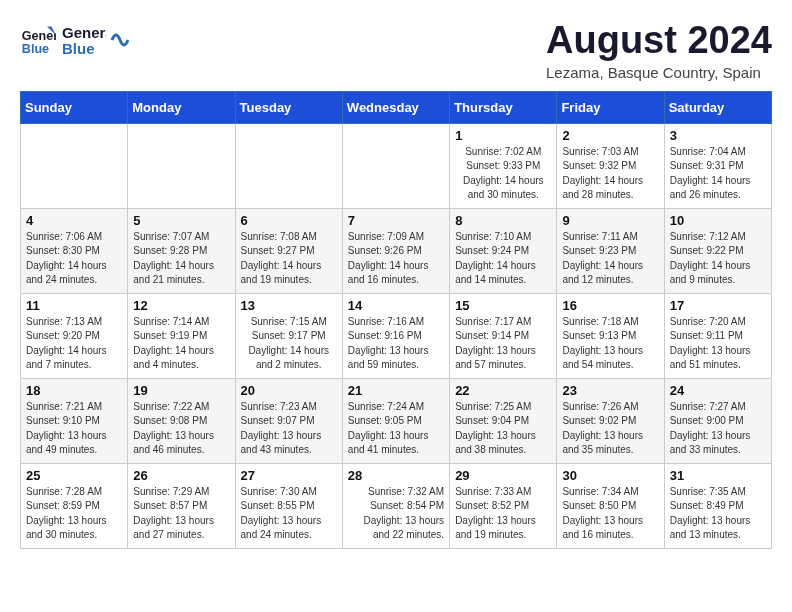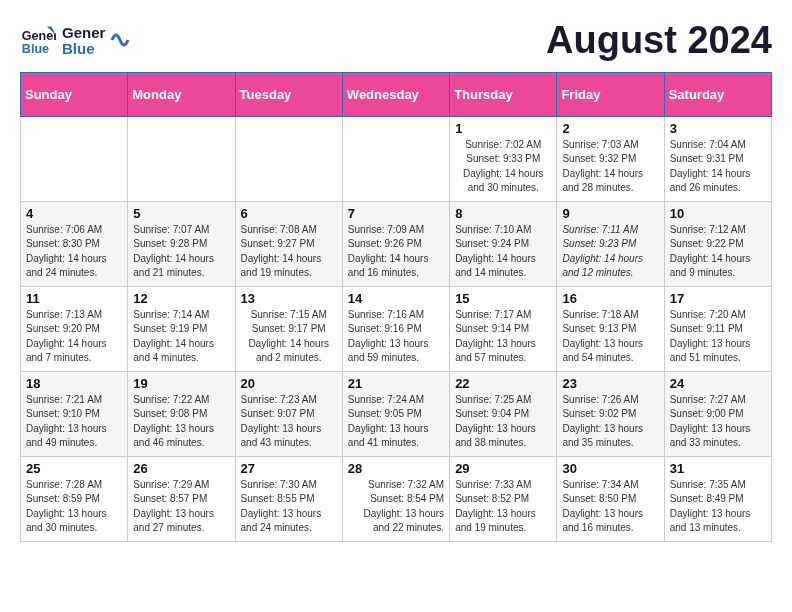--- a/index.html
+++ b/index.html
@@ -37,25 +37,25 @@
       font-size: 15px;
       color: #444;
       margin-top: 2px;
     }
     .calendar {
       width: 100%;
       border-collapse: collapse;
       table-layout: fixed;
     }
     .calendar th {
-      background: #ec4899;
+      background: #1d4ed8;
       color: #fff;
       font-size: 13px;
       font-weight: bold;
-      padding: 14px 4px;
+      padding: 8px 4px;
       text-align: left;
       border: 1px solid #2e6db4;
     }
     .calendar td {
       border: 1px solid #ccc;
       vertical-align: top;
       padding: 4px 5px;
       font-size: 10.5px;
       color: #222;
       min-height: 80px;
@@ -98,20 +98,21 @@
           <polygon points="110,2 120,12 115,2" fill="#2e6db4"></polygon>
         </svg>
         <svg width="20" height="30" viewBox="0 0 20 30">
           <path d="M2,15 Q6,5 10,15 Q14,25 18,15" stroke="#2e6db4" stroke-width="3" fill="none"></path>
         </svg>
       </div>
     </div>
   </div>
   <div class="title-block">
     <div class="month-year">August 2024</div>
+    <div class="location">Lezama, Basque Country, Spain</div>
   </div>
 </div>
 
 <table class="calendar">
   <thead>
     <tr id="day-headers">
         <th>Sunday</th>
         <th>Monday</th>
         <th>Tuesday</th>
         <th>Wednesday</th>
@@ -179,21 +180,21 @@
         </td>
         <td>
           <div class="day-num">8</div>
           <div class="day-info" style="white-space: pre-line;">Sunrise: 7:10 AM
 Sunset: 9:24 PM
 Daylight: 14 hours
 and 14 minutes.</div>
         </td>
         <td>
           <div class="day-num">9</div>
-          <div class="day-info" style="white-space: pre-line; font-style: italic;">Sunrise: 7:11 AM
+          <div class="day-info" style="white-space: pre-line;">Sunrise: 7:11 AM
 Sunset: 9:23 PM
 Daylight: 14 hours
 and 12 minutes.</div>
         </td>
         <td>
           <div class="day-num">10</div>
           <div class="day-info" style="white-space: pre-line;">Sunrise: 7:12 AM
 Sunset: 9:22 PM
 Daylight: 14 hours
 and 9 minutes.</div>

